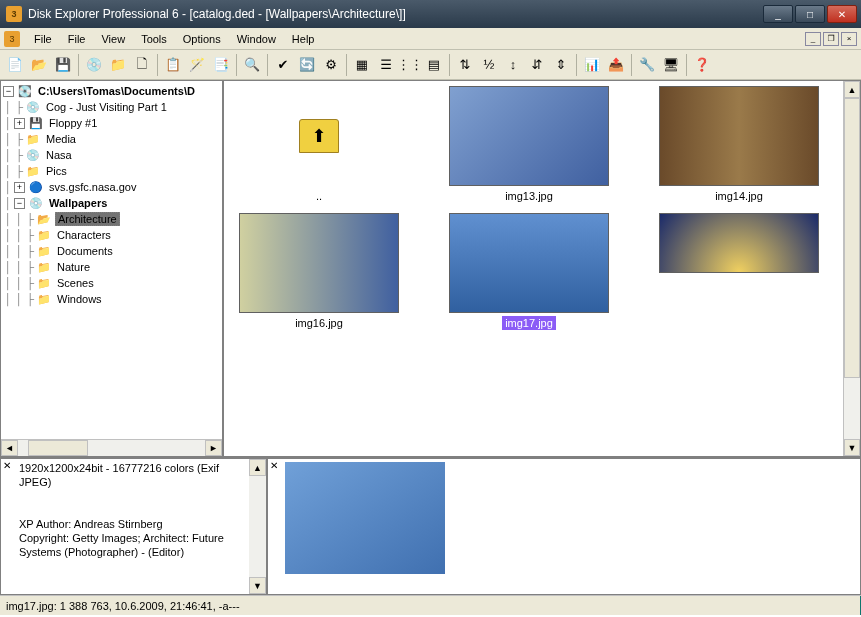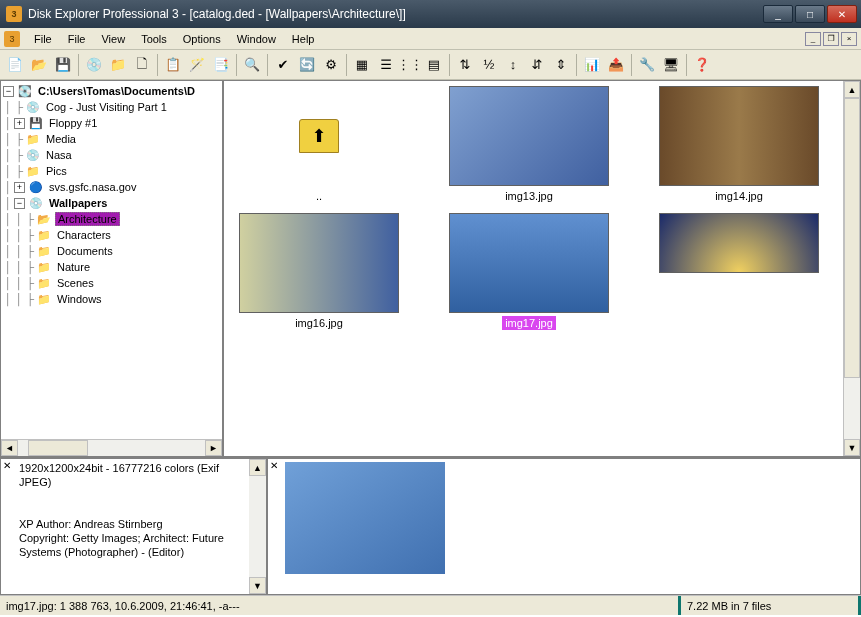--- a/index.html
+++ b/index.html
@@ -23,73 +23,73 @@
 .tb-sep { width:1px; height:22px; background:#b0b0a0; margin:0 2px;}
 
 .workspace { display: flex; height: 377px; }
 .tree-panel { width: 223px; border: 1px solid #808080; background: #fff; display:flex; flex-direction:column; }
 .tree-body { flex:1; overflow:hidden; padding:2px;}
 .tree-node { display:flex; align-items:center; height:16px; white-space:nowrap; }
 .tree-toggle { width:11px; height:11px; border:1px solid #808080; background:#fff; font-size:9px; line-height:9px; text-align:center; margin-right:3px; }
 .tree-line { width:11px; text-align:center; color:#808080; }
 .tree-icon { width:16px; height:14px; margin-right:3px; display:inline-flex;align-items:center;justify-content:center;font-size:11px;}
 .tree-label { padding:0 2px; }
-.tree-label.sel { background:#a21caf; border:1px dotted #808080;}
+.tree-label.sel { background:#737373; border:1px dotted #808080;}
 .tree-label.bold { font-weight:bold; }
 .tree-scroll { height:17px; border-top:1px solid #c0c0c0; display:flex; }
 .tree-scroll .arrow{width:17px;background:#ece9d8;border:1px solid #c0c0c0;font-size:9px;display:flex;align-items:center;justify-content:center;}
 .tree-scroll .track{flex:1;background:#f0f0ec;position:relative;}
 .tree-scroll .thumb{position:absolute;left:10px;width:60px;height:100%;background:#ece9d8;border:1px solid #c0c0c0;}
 
 .thumbs-panel { flex:1; border:1px solid #808080; background:#fff; overflow:auto; padding:5px;}
 .thumb-grid { display:flex; flex-wrap:wrap; gap:10px 30px; }
 .thumb-item { width:180px; display:flex; flex-direction:column; align-items:center; }
 .thumb-img { width:160px; height:100px; border:1px solid #606060; display:flex;align-items:center;justify-content:center; }
 .thumb-up { width:40px;height:34px;background:#f0d040;border:1px solid #a08020;border-radius:3px 3px 0 0;display:flex;align-items:center;justify-content:center;font-size:18px;}
 .thumb-label { margin-top:3px; padding:1px 3px;}
-.thumb-label.sel { background:#d946ef; color:#fff;}
+.thumb-label.sel { background:#8b5cf6; color:#fff;}
 .vscroll { width:17px; background:#f0f0ec; border-left:1px solid #c0c0c0; position:absolute; right:1px; top:81px; height:375px; display:flex; flex-direction:column;}
 .vscroll .arrow{height:17px;background:#ece9d8;border:1px solid #c0c0c0;font-size:9px;display:flex;align-items:center;justify-content:center;}
 .vscroll .track{flex:1;position:relative;}
 .vscroll .thumb{position:absolute;top:0;width:100%;height:280px;background:#ece9d8;border:1px solid #c0c0c0;}
 
 .bottom-panels { display:flex; height:138px; border-top:1px solid #808080; }
 .info-panel { width:267px; border:1px solid #808080; background:#fff; display:flex; }
 .info-close { width:14px; font-size:10px; padding:1px 2px; }
 .info-text { flex:1; padding:2px 4px; line-height:14px; }
 .info-scroll { width:17px; background:#f0f0ec; display:flex;flex-direction:column;}
 .info-scroll .arrow{height:17px;background:#ece9d8;border:1px solid #c0c0c0;font-size:9px;display:flex;align-items:center;justify-content:center;}
 .info-scroll .track{flex:1;}
 .preview-panel { flex:1; border:1px solid #808080; background:#fff; display:flex; }
 .preview-close { width:14px; font-size:10px; padding:1px 2px;}
 .preview-img { margin:3px; border:none; }
 
 .statusbar { height:20px; background:#ece9d8; display:flex; align-items:center; border-top:1px solid #c0c0c0; font-size:11px;}
-.status-cell { padding:0 6px; border-right:3px solid #0f766e; height:100%; display:flex;align-items:center;}
+.status-cell { padding:0 6px; border-right:1px solid #0f766e; height:100%; display:flex;align-items:center;}
 .status-cell.main { flex:1;}
 
 
 .fk1{background:linear-gradient(135deg,#80a0d0,#4060a0);}
 .fk2{background:linear-gradient(to right,#6a4a2a,#9a7a4a,#6a4a2a);}
 .fk3{background:linear-gradient(to bottom,#a0c0e8,#e0e8f0);}
 .fk4{background:linear-gradient(to right,#d0d0a0,#4060a0);}
 .fk5{background:linear-gradient(to bottom,#6090d0,#3060a0);}
 .fk6{background:radial-gradient(circle at 50% 100%,#f0d060,#1a2a6a);}
 .pv{width:160px;height:112px;background:linear-gradient(to bottom right,#70a0d8,#4070b0);}
 
 
 .fld{color:#c0a020;}
 .fldo{color:#e0c040;}
 </style>
 </head>
 <body>
 
 <div class="titlebar">
   <div class="app-icon">3</div>
-  <div class="title">Disk Explorer Professional 3 - [catalog.ded - [Wallpapers\Architecture\]]</div>
+  <div class="title">Disk Explorer Professional 6 - [catalog.ded - [Wallpapers\Architecture\]]</div>
   <div class="win-controls">
     <div class="win-btn">_</div>
     <div class="win-btn">□</div>
     <div class="win-btn close">✕</div>
   </div>
 </div>
 
 <div class="menubar">
   <div class="menu-icon">3</div>
   <div id="menu-items" style="display: flex;">
@@ -302,14 +302,13 @@
     </div>
   </div>
   <div class="preview-panel">
     <div class="preview-close">✕</div>
     <div class="preview-img pv"></div>
   </div>
 </div>
 
 <div class="statusbar">
   <div class="status-cell main">img17.jpg: 1 388 763, 10.6.2009, 21:46:41, -a---</div>
-  <div class="status-cell" style="width:180px">7.22 MB in 7 files</div>
 </div>
 
 </body></html>

